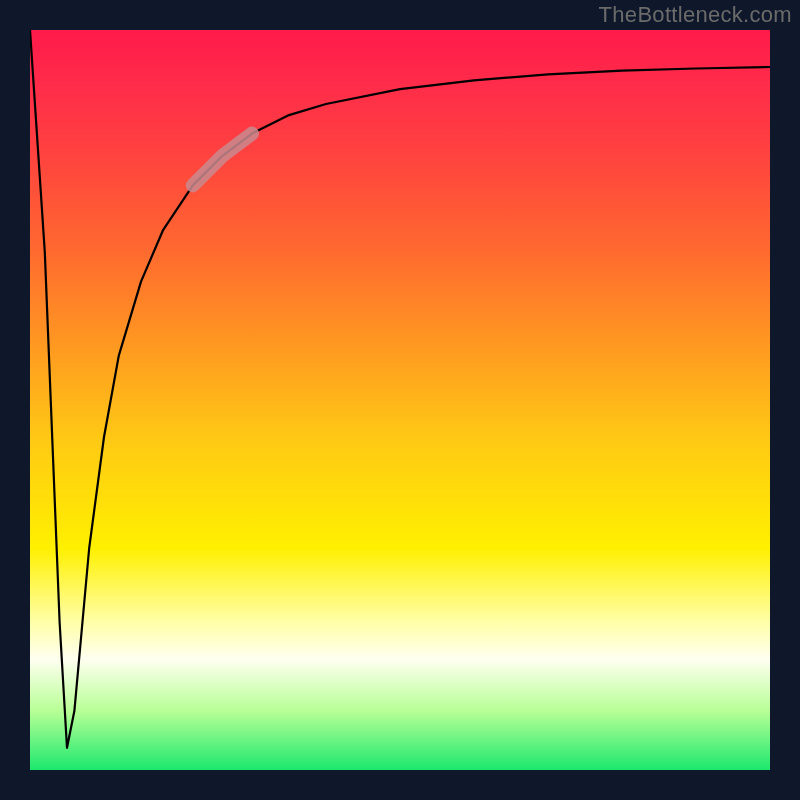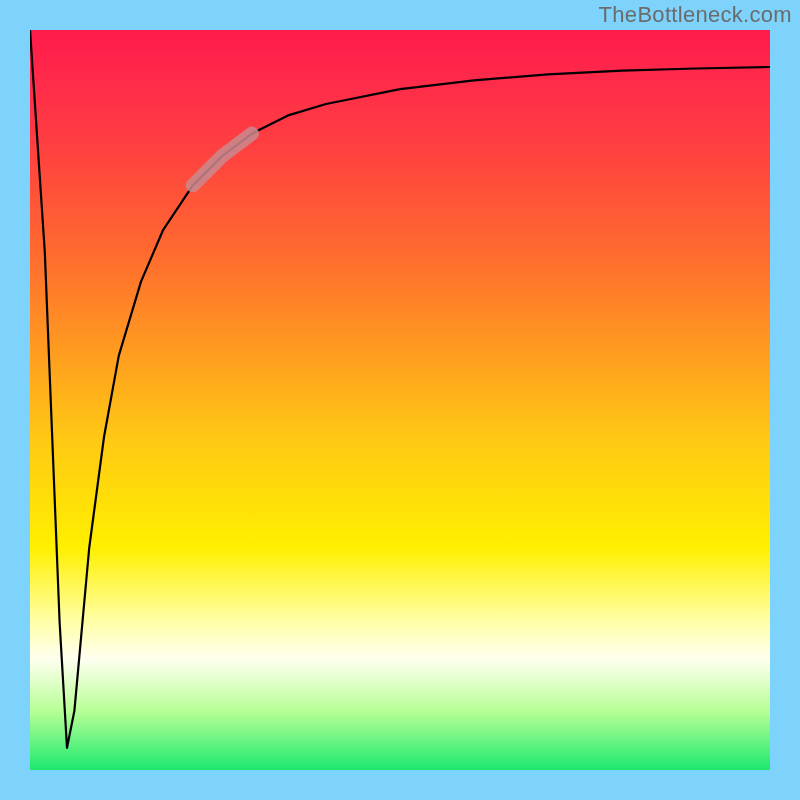--- a/index.html
+++ b/index.html
@@ -7,21 +7,21 @@
     padding: 0;
     width: 800px;
     height: 800px;
     background: #000;
     font-family: Arial, Helvetica, sans-serif;
   }
   .frame {
     position: relative;
     width: 800px;
     height: 800px;
-    background: #7dd3fc;
+    background: #0f172a;
   }
   .watermark {
     position: absolute;
     top: 2px;
     right: 8px;
     color: #6b6b6b;
     font-size: 22px;
     font-weight: 400;
     letter-spacing: 0.3px;
     z-index: 10;

